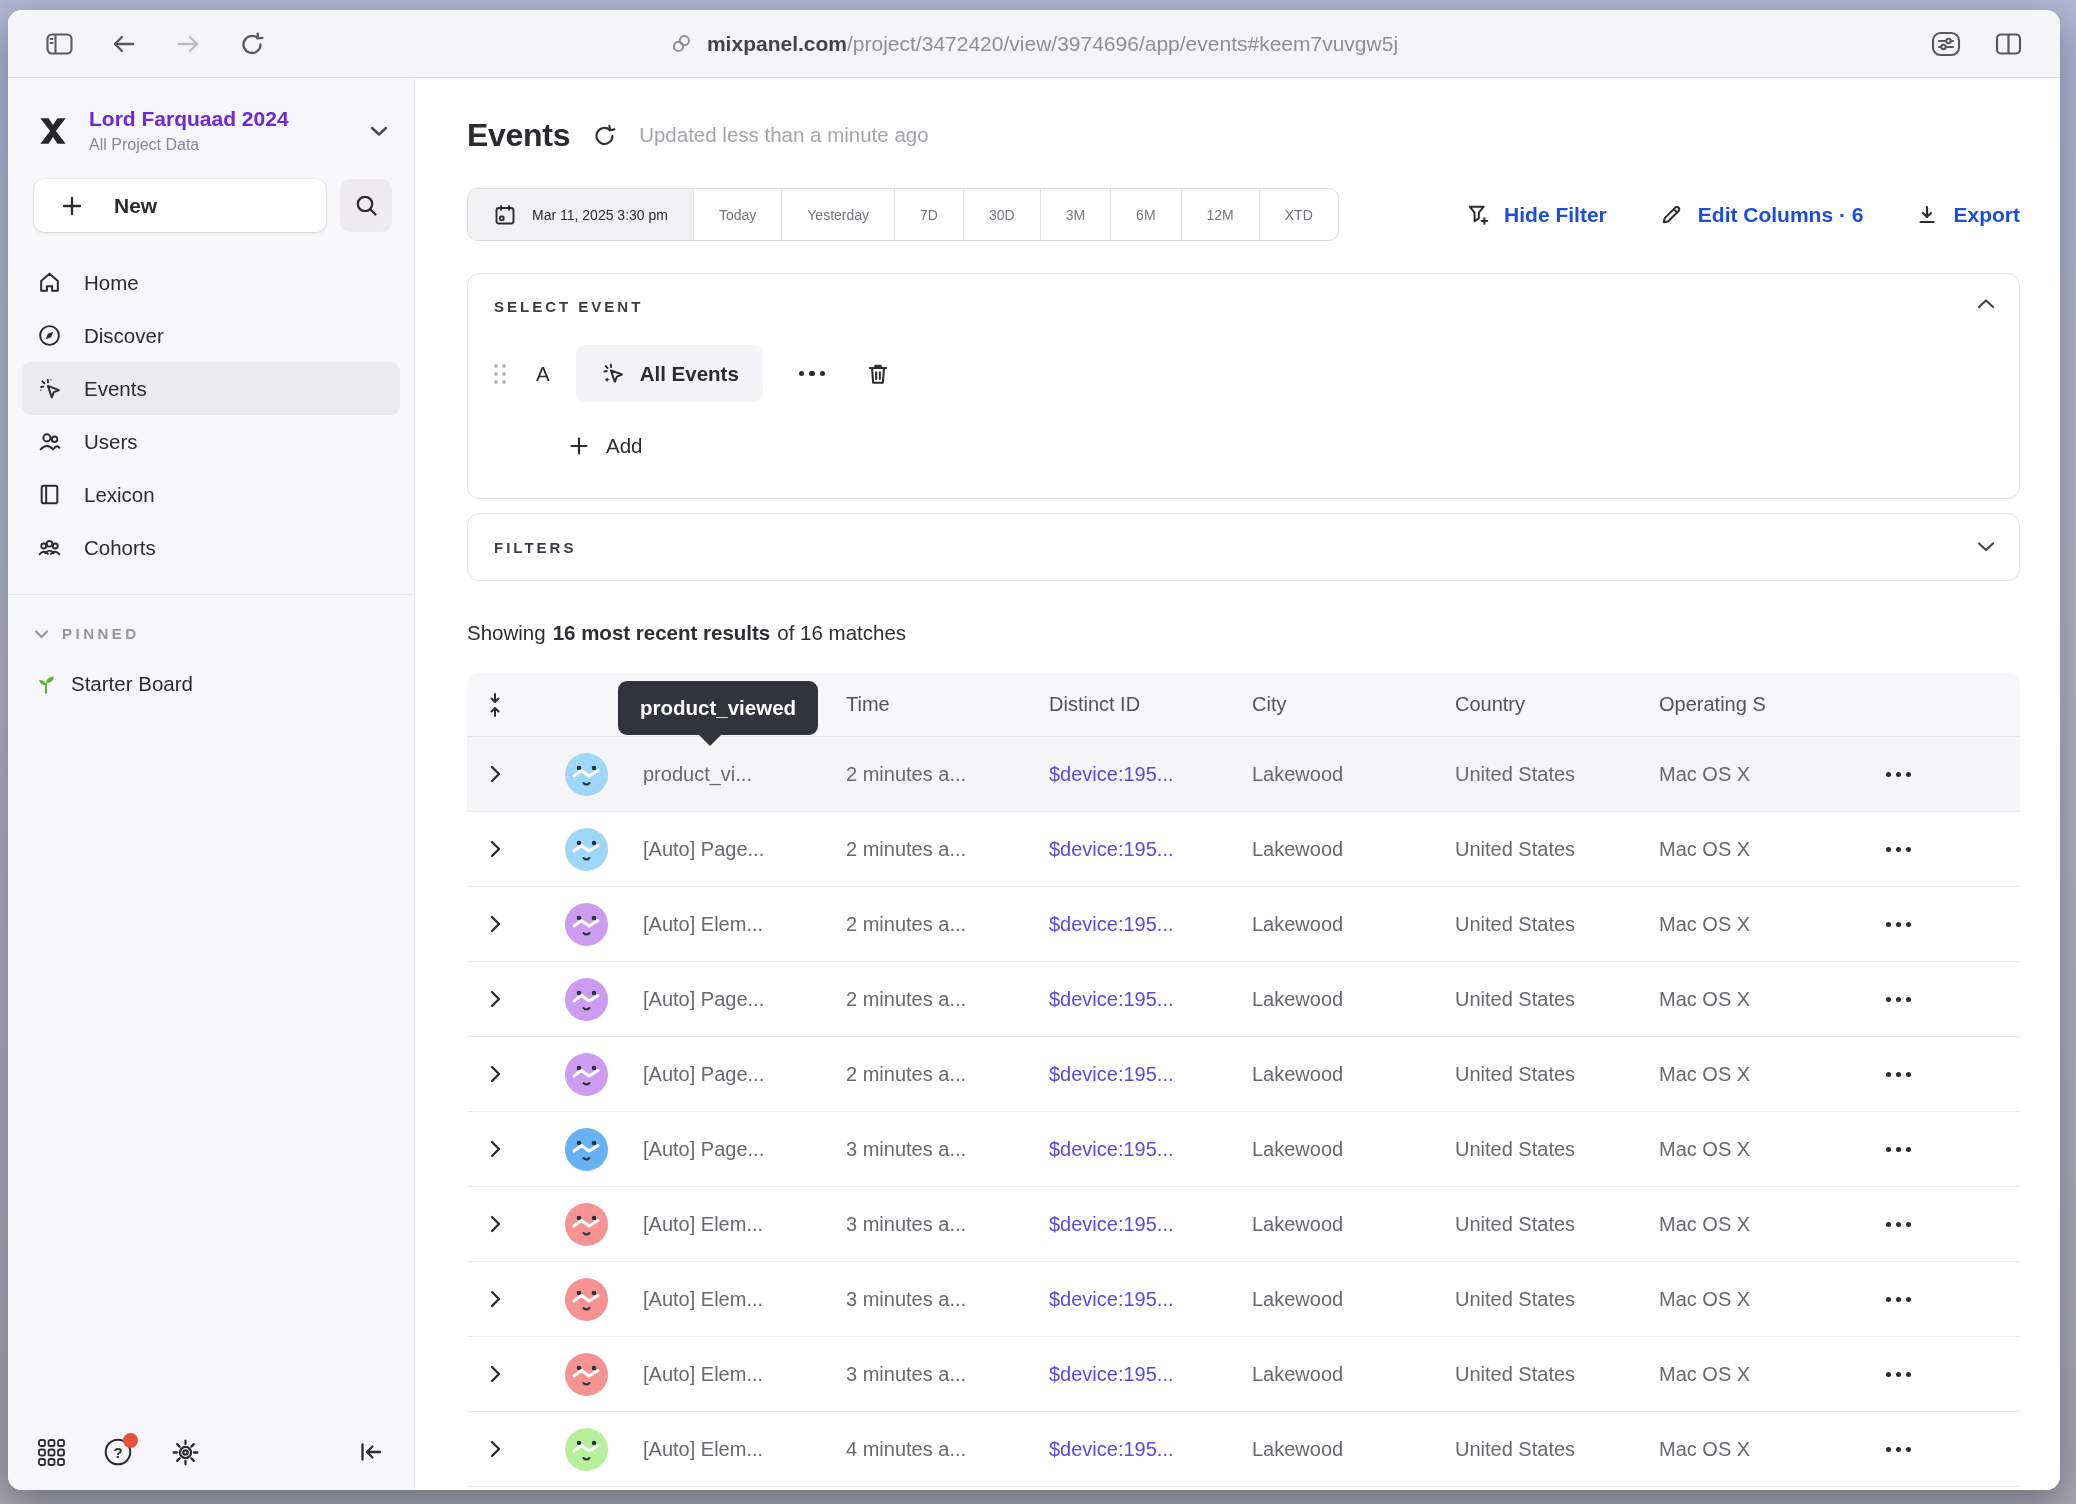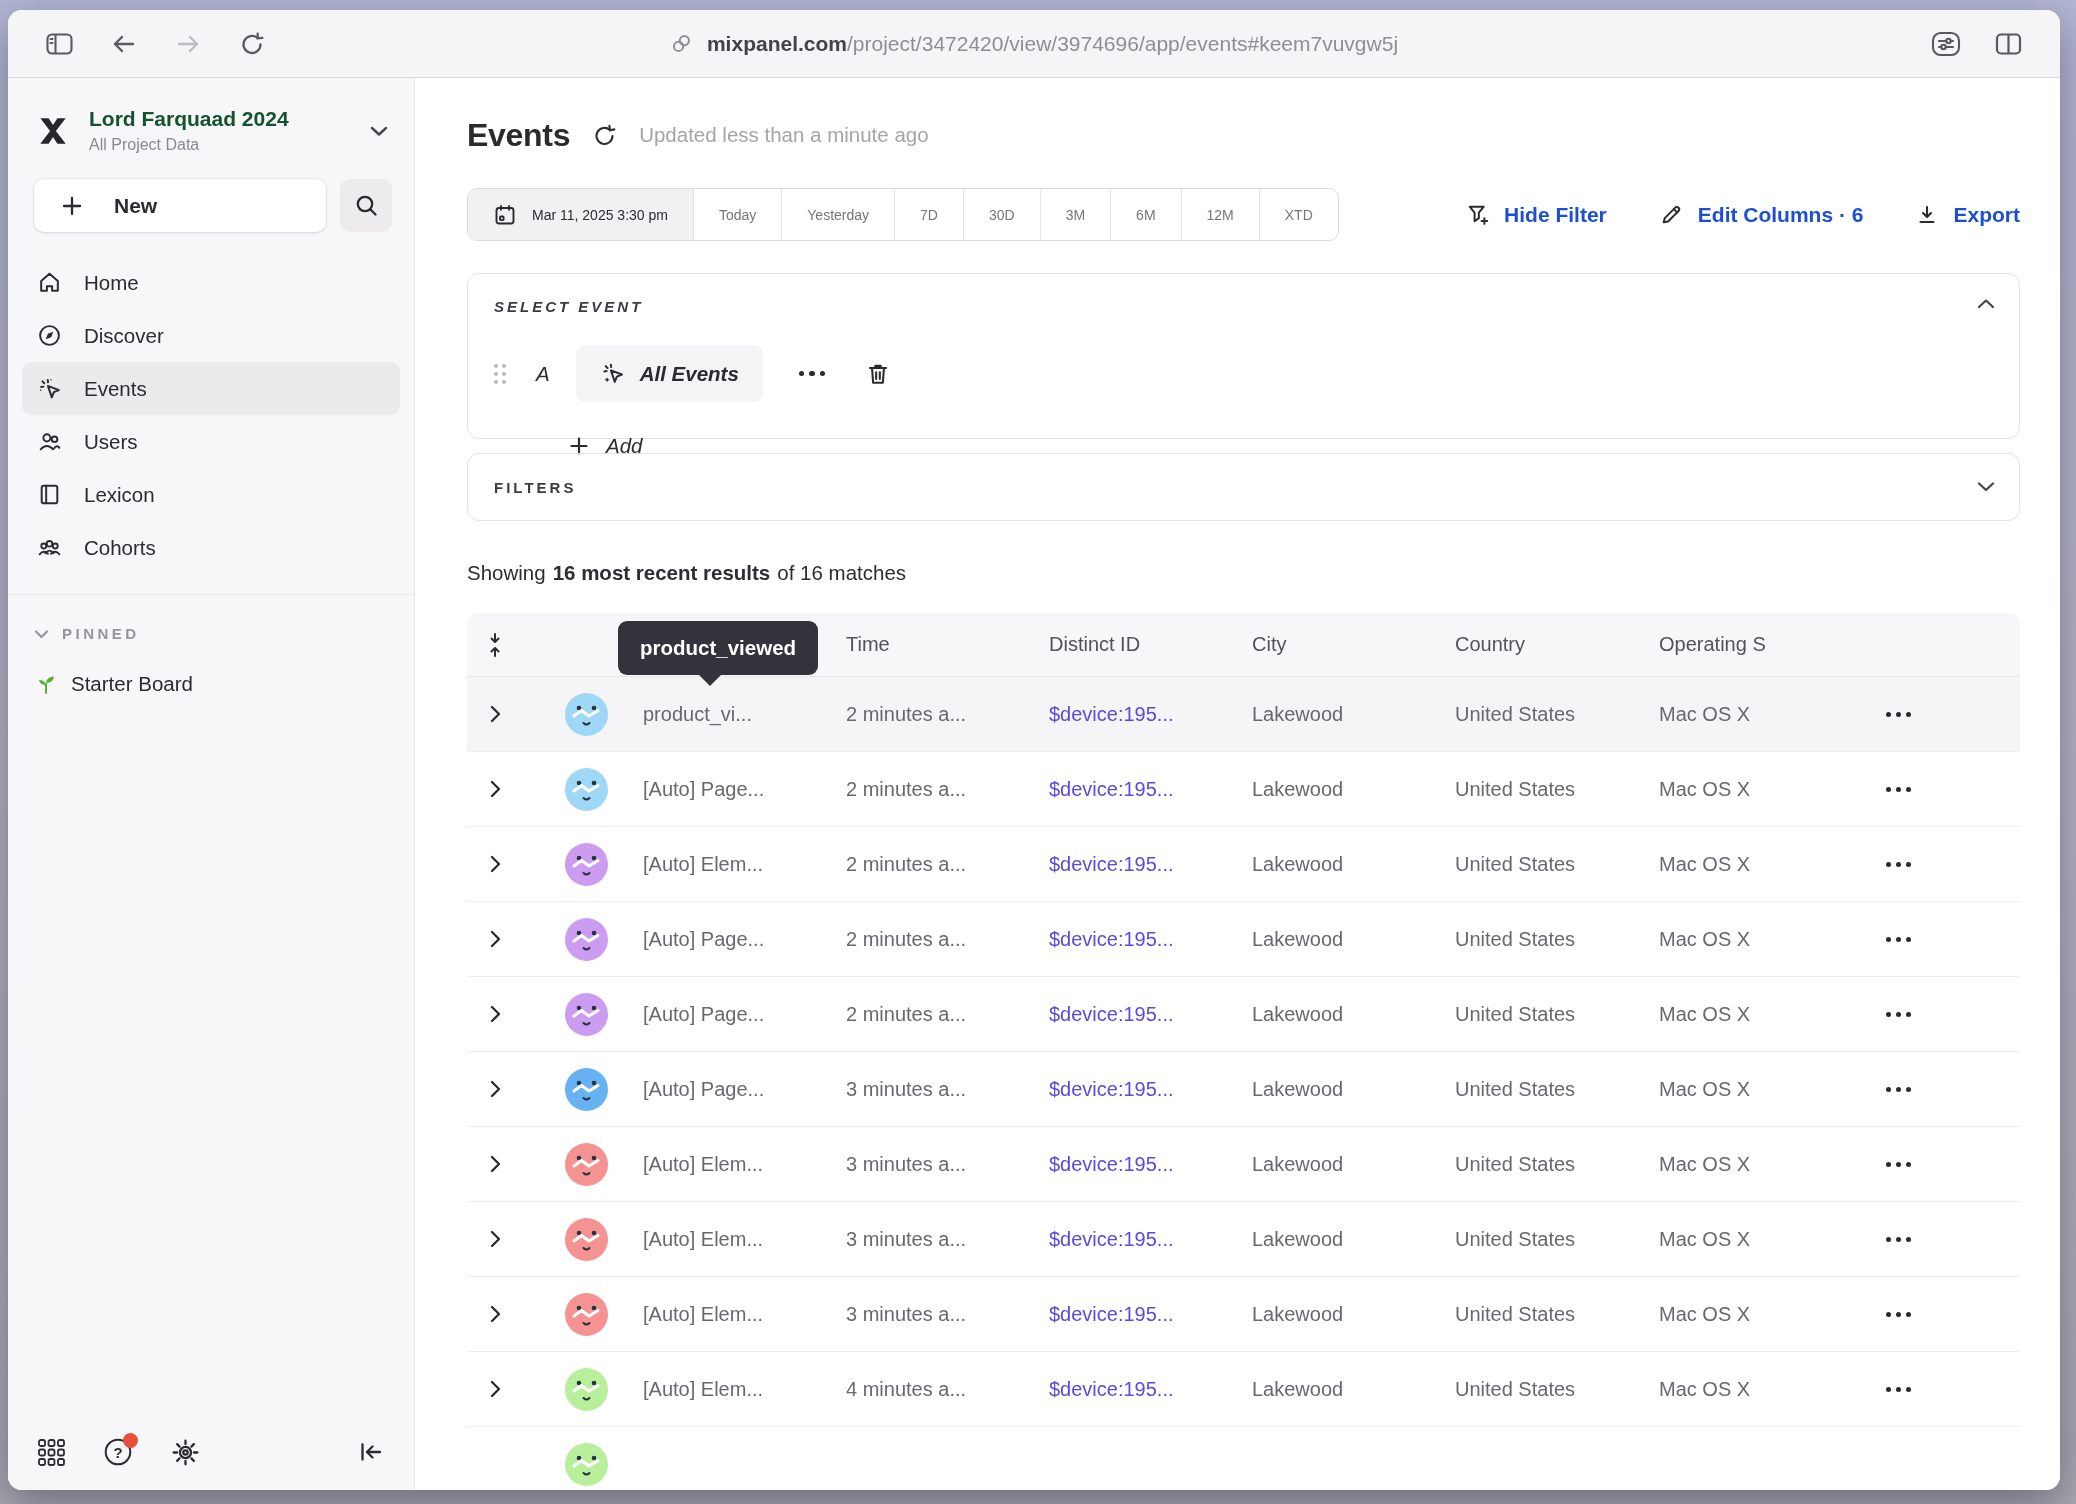--- a/index.html
+++ b/index.html
@@ -25,21 +25,21 @@
 
   
   .app-body { flex:1; display:flex; min-height:0; overflow:hidden; }
   .sidebar { width:407px; background:#f7f6f8; border-right:1px solid #e7e6e9;
     position:relative; flex:0 0 auto; color:#2b2b30; }
   .main { flex:1; background:#fff; position:relative; padding:0 40px 0 52px; overflow:hidden; }
 
   
   .project-row { display:flex; align-items:center; gap:17px; padding:28px 26px 16px 26px; }
   .project-text { line-height:1.25; }
-  .project-name { font-size:21px; font-weight:700; color:#14532d; }
+  .project-name { font-size:21px; font-weight:700; color:#6d28d9; }
   .project-sub { font-size:16px; color:#8a8990; margin-top:3px; }
   .project-chevron { margin-left:auto; color:#4a494f; }
 
   .new-row { display:flex; align-items:center; gap:14px; padding:8px 22px 16px 26px; }
   .new-btn { flex:1; height:53px; background:#fff; border-radius:10px;
     box-shadow:0 1px 3px rgba(40,40,60,.14), 0 0 0 1px rgba(40,40,60,.04);
     display:flex; align-items:center; gap:30px; padding-left:26px;
     font-size:21px; font-weight:600; color:#2a2a2f; cursor:pointer; }
   .search-btn { width:52px; height:53px; background:#edebee; border-radius:10px;
     display:flex; align-items:center; justify-content:center; color:#2a2a2f; cursor:pointer; }
@@ -75,21 +75,21 @@
   .seg { display:flex; align-items:center; padding:0 25px; font-size:14px; color:#76757c;
     border-left:1px solid #e4e3e6; cursor:pointer; white-space:nowrap; }
   .seg:first-child { border-left:none; }
   .seg.selected { background:#f1f0f2; color:#2b2b30; font-weight:500; gap:15px; }
   .right-actions { margin-left:auto; display:flex; align-items:center; gap:52px; }
   .action { display:flex; align-items:center; gap:14px; font-size:21px; font-weight:600;
     color:#1d4ed8; cursor:pointer; white-space:nowrap; }
 
   
   .card { border:1px solid #e2e1e4; border-radius:12px; position:relative; }
-  .card.select-event { margin-top:32px; height:166px; padding:24px 26px;font-style:italic; }
+  .card.select-event { margin-top:32px; height:226px; padding:24px 26px; }
   .card.filters { margin-top:14px; height:68px; padding:0 26px; display:flex; align-items:center; }
   .card-title { font-size:15px; font-weight:700; letter-spacing:3px; color:#3c3b41; }
   .card-chevron { position:absolute; right:24px; color:#47464c; cursor:pointer; }
   .card.select-event .card-chevron { top:24px; }
   .card.filters .card-chevron { top:50%; transform:translateY(-50%); }
 
   .event-row { margin-top:30px; display:flex; align-items:center; }
   .drag-handle { display:grid; grid-template-columns:4px 4px; grid-auto-rows:4px; gap:4px; margin-right:30px; }
   .drag-handle i { background:#b9b8bf; border-radius:50%; }
   .row-letter { font-size:20.5px; color:#2b2b30; margin-right:26px; }

